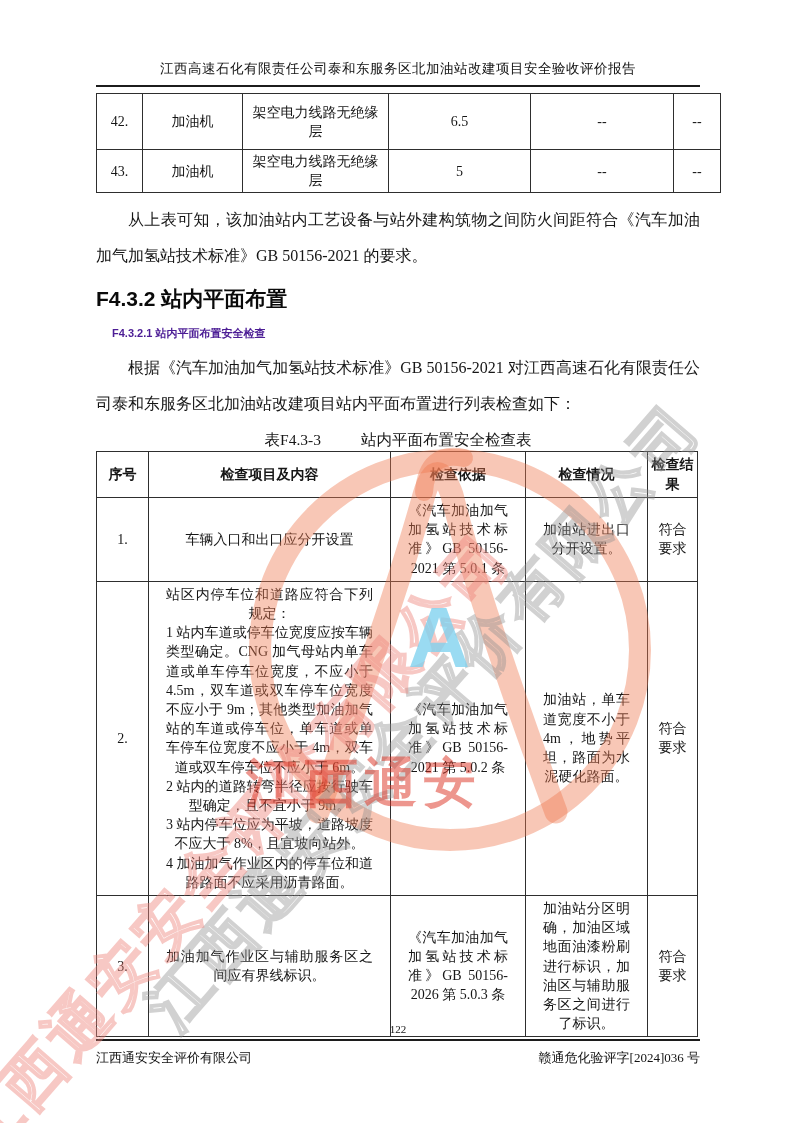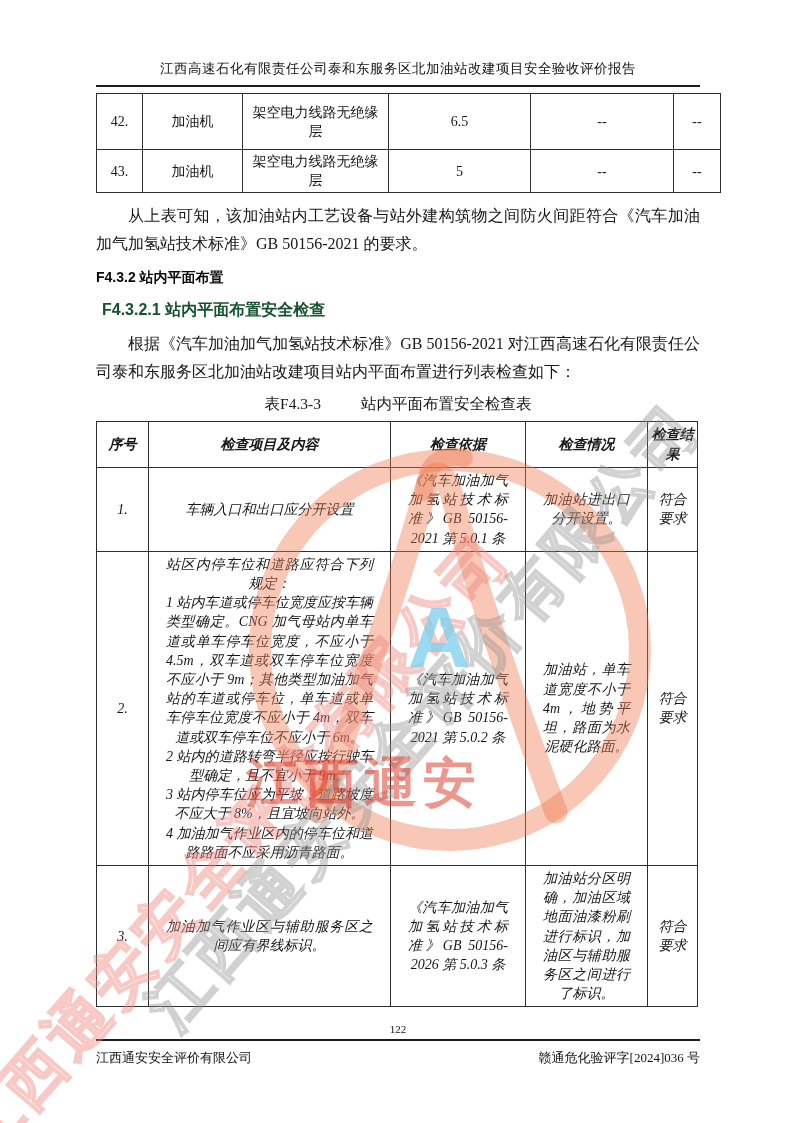--- a/index.html
+++ b/index.html
@@ -19,28 +19,28 @@
   table{border-collapse:collapse;}
   .fire-table{width:624px;margin-top:6px;table-layout:fixed;font-size:14px;padding-left:40px;}
   .fire-table td{
     border:1.2px solid #2e2e2e;text-align:center;vertical-align:middle;
     padding:2px 4px;line-height:19px;box-sizing:border-box;
   }
   .fire-table .r1 td{height:56px;}
   .fire-table .r2 td{height:42px;}
 
   
-  .para{margin:9px 0 0;font-size:16px;line-height:28px;text-align:justify;text-indent:32px;}
-  .h1{margin:11px 0 0;font-family:"Liberation Sans","DejaVu Sans",sans-serif;font-weight:bold;font-size:14px;color:#0a0a0a;}
-  .h2{margin:13px 6px 0;font-family:"Liberation Sans","DejaVu Sans",sans-serif;font-weight:bold;font-size:16px;color:#14532d;}
+  .para{margin:9px 0 0;font-size:16px;line-height:36px;text-align:justify;text-indent:32px;}
+  .h1{margin:11px 0 0;font-family:"Liberation Sans","DejaVu Sans",sans-serif;font-weight:bold;font-size:21px;color:#0a0a0a;}
+  .h2{margin:13px 16px 0;font-family:"Liberation Sans","DejaVu Sans",sans-serif;font-weight:bold;font-size:11px;color:#4c1d95;}
   .tbl-caption{margin:8px 0 0;text-align:center;font-size:15.5px;}
   .tbl-caption .gap{display:inline-block;width:40px;}
 
   
-  .check-table{width:601px;margin-top:6px;table-layout:fixed;font-size:14px;font-style:italic;}
+  .check-table{width:601px;table-layout:fixed;font-size:14px;}
   .check-table th,.check-table td{
     border:1.2px solid #2e2e2e;vertical-align:middle;box-sizing:border-box;
     padding:3px 17px;line-height:19.2px;
   }
   .check-table th{
     font-family:"Liberation Sans","DejaVu Sans",sans-serif;font-weight:bold;
     font-size:14px;text-align:center;height:46px;padding:2px 2px;
   }
   .col-no{width:52px;}
   .col-content{width:242px;}

